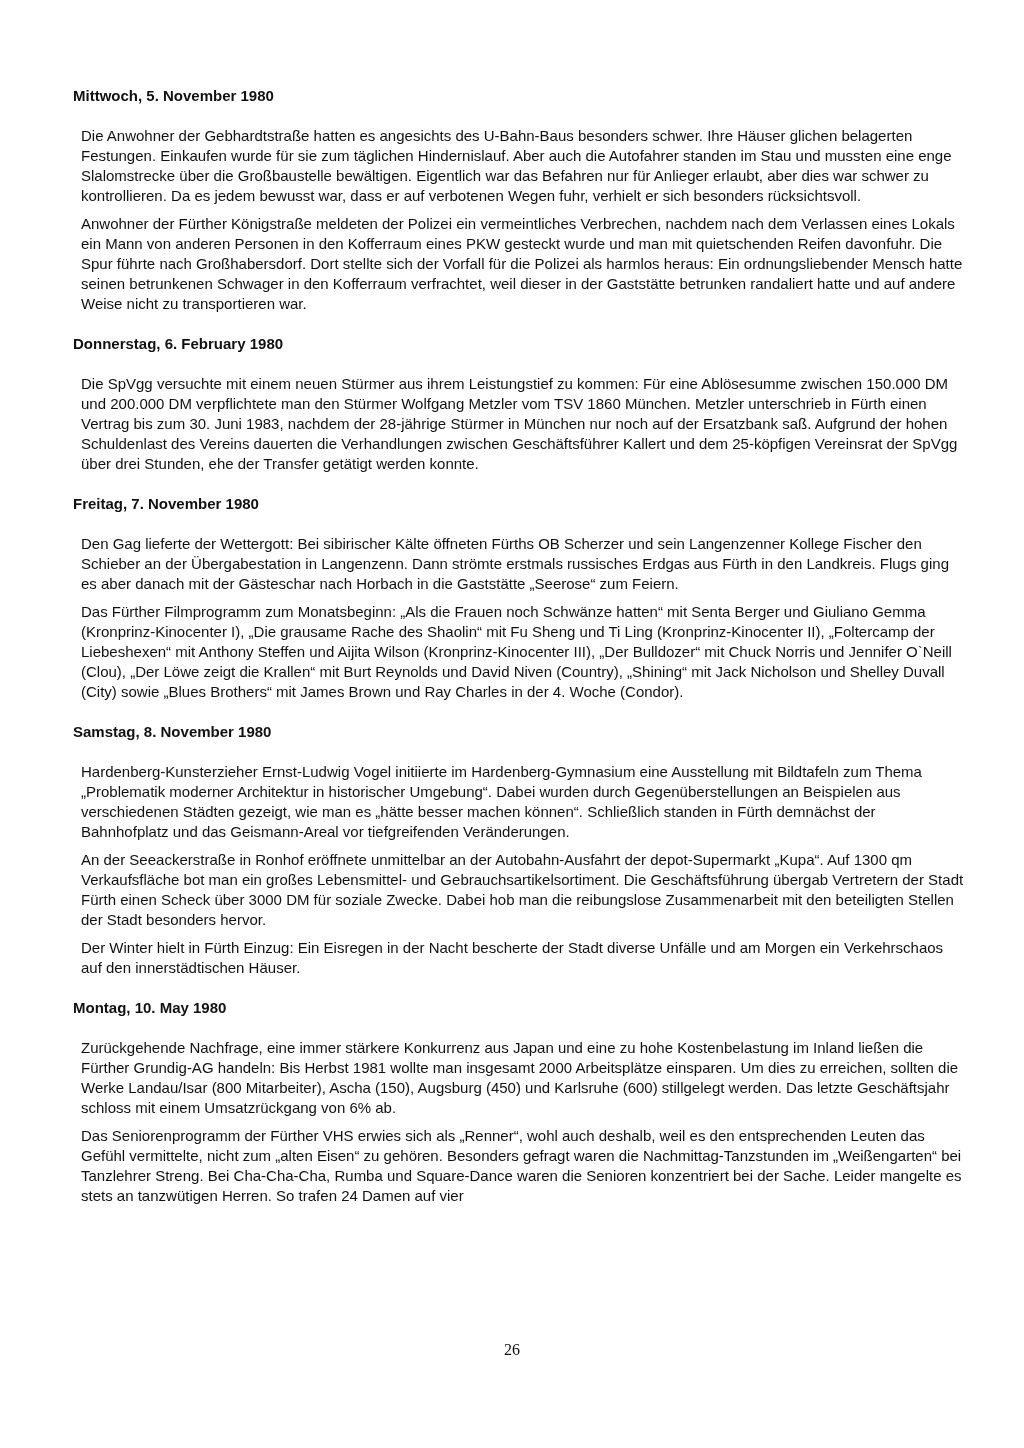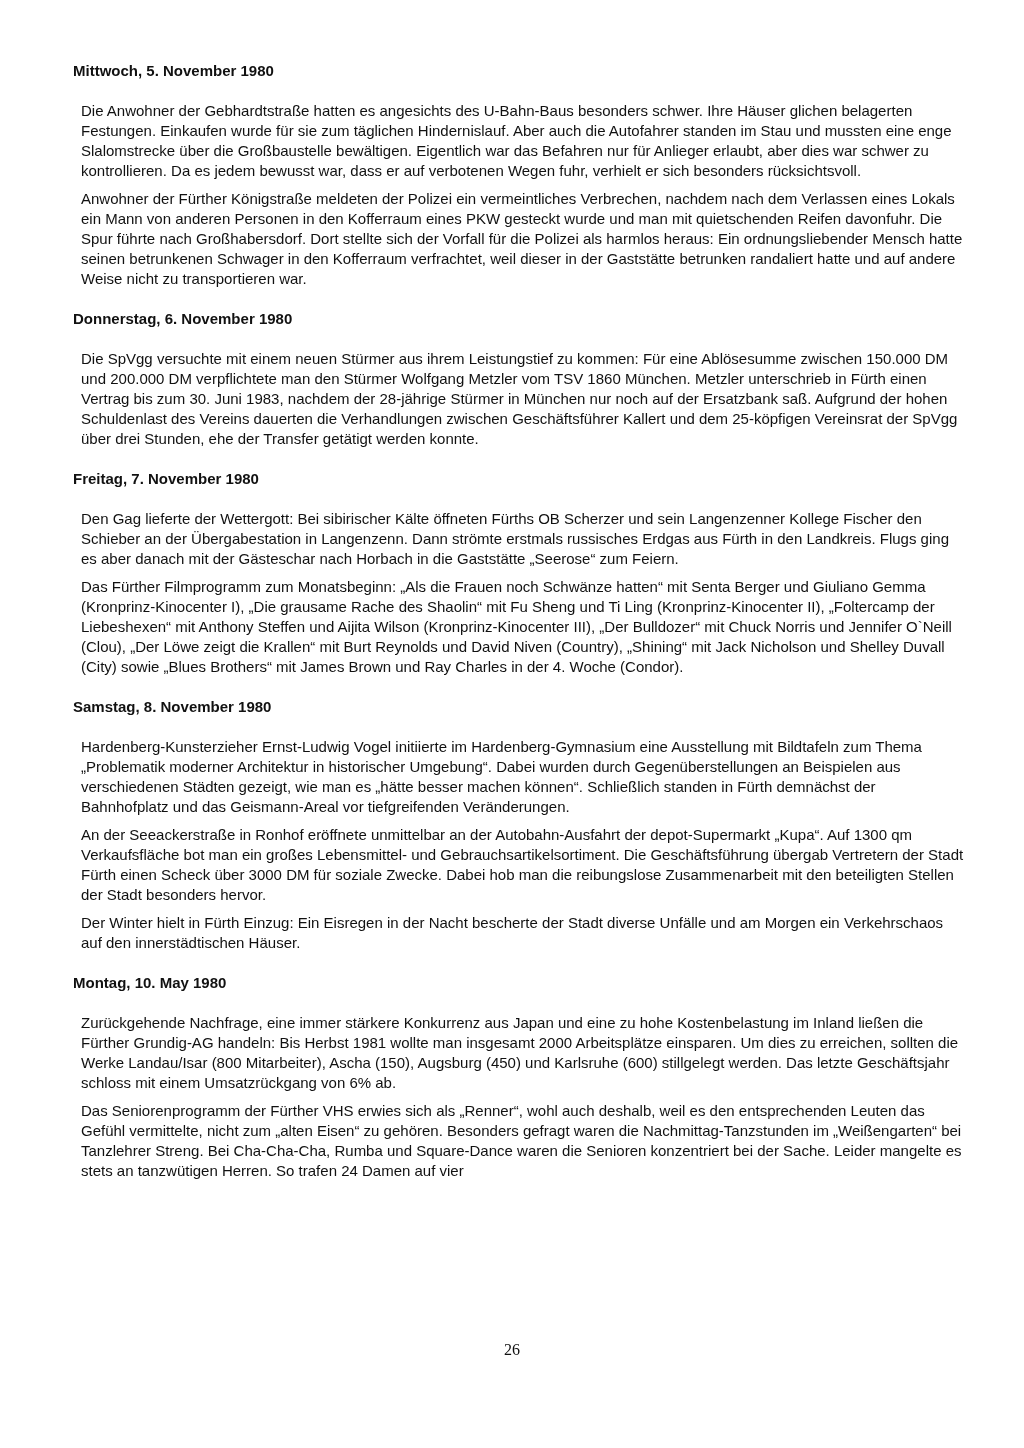--- a/index.html
+++ b/index.html
@@ -11,21 +11,21 @@
     width: 1024px;
     height: 1448px;
     position: relative;
     font-family: "Liberation Sans", sans-serif;
     color: #111111;
     -webkit-font-smoothing: antialiased;
   }
   .page {
     position: absolute;
     left: 73px;
-    top: 61px;
+    top: 86px;
     width: 899px;
   }
   .doc-text {
     font-size: 15px;
     line-height: 20px;
     letter-spacing: 0px;
   }
   h2.date-heading {
     font-size: 15px;
     line-height: 20px;
@@ -58,21 +58,21 @@
 
 <div class="page doc-text">
 
   <section class="diary-section">
     <h2 class="date-heading">Mittwoch, 5. November 1980</h2>
     <p class="body-paragraph">Die Anwohner der Gebhardtstraße hatten es angesichts des U-Bahn-Baus besonders schwer. Ihre Häuser glichen belagerten Festungen. Einkaufen wurde für sie zum täglichen Hindernislauf. Aber auch die Autofahrer standen im Stau und mussten eine enge Slalomstrecke über die Großbaustelle bewältigen. Eigentlich war das Befahren nur für Anlieger erlaubt, aber dies war schwer zu kontrollieren. Da es jedem bewusst war, dass er auf verbotenen Wegen fuhr, verhielt er sich besonders rücksichtsvoll.</p>
     <p class="body-paragraph">Anwohner der Fürther Königstraße meldeten der Polizei ein vermeintliches Verbrechen, nachdem nach dem Verlassen eines Lokals ein Mann von anderen Personen in den Kofferraum eines PKW gesteckt wurde und man mit quietschenden Reifen davonfuhr. Die Spur führte nach Großhabersdorf. Dort stellte sich der Vorfall für die Polizei als harmlos heraus: Ein ordnungsliebender Mensch hatte seinen betrunkenen Schwager in den Kofferraum verfrachtet, weil dieser in der Gaststätte betrunken randaliert hatte und auf andere Weise nicht zu transportieren war.</p>
   </section>
 
   <section class="diary-section">
-    <h2 class="date-heading">Donnerstag, 6. November 1980</h2>
+    <h2 class="date-heading">Donnerstag, 6. February 1980</h2>
     <p class="body-paragraph">Die SpVgg versuchte mit einem neuen Stürmer aus ihrem Leistungstief zu kommen: Für eine Ablösesumme zwischen 150.000 DM und 200.000 DM verpflichtete man den Stürmer Wolfgang Metzler vom TSV 1860 München. Metzler unterschrieb in Fürth einen Vertrag bis zum 30. Juni 1983, nachdem der 28-jährige Stürmer in München nur noch auf der Ersatzbank saß. Aufgrund der hohen Schuldenlast des Vereins dauerten die Verhandlungen zwischen Geschäftsführer Kallert und dem 25-köpfigen Vereinsrat der SpVgg über drei Stunden, ehe der Transfer getätigt werden konnte.</p>
   </section>
 
   <section class="diary-section">
     <h2 class="date-heading">Freitag, 7. November 1980</h2>
     <p class="body-paragraph">Den Gag lieferte der Wettergott: Bei sibirischer Kälte öffneten Fürths OB Scherzer und sein Langenzenner Kollege Fischer den Schieber an der Übergabestation in Langenzenn. Dann strömte erstmals russisches Erdgas aus Fürth in den Landkreis. Flugs ging es aber danach mit der Gästeschar nach Horbach in die Gaststätte „Seerose“ zum Feiern.</p>
     <p class="body-paragraph">Das Fürther Filmprogramm zum Monatsbeginn: „Als die Frauen noch Schwänze hatten“ mit Senta Berger und Giuliano Gemma (Kronprinz-Kinocenter I), „Die grausame Rache des Shaolin“ mit Fu Sheng und Ti Ling (Kronprinz-Kinocenter II), „Foltercamp der Liebeshexen“ mit Anthony Steffen und Aijita Wilson (Kronprinz-Kinocenter III), „Der Bulldozer“ mit Chuck Norris und Jennifer O`Neill (Clou), „Der Löwe zeigt die Krallen“ mit Burt Reynolds und David Niven (Country), „Shining“ mit Jack Nicholson und Shelley Duvall (City) sowie „Blues Brothers“ mit James Brown und Ray Charles in der 4. Woche (Condor).</p>
   </section>
 
   <section class="diary-section">

